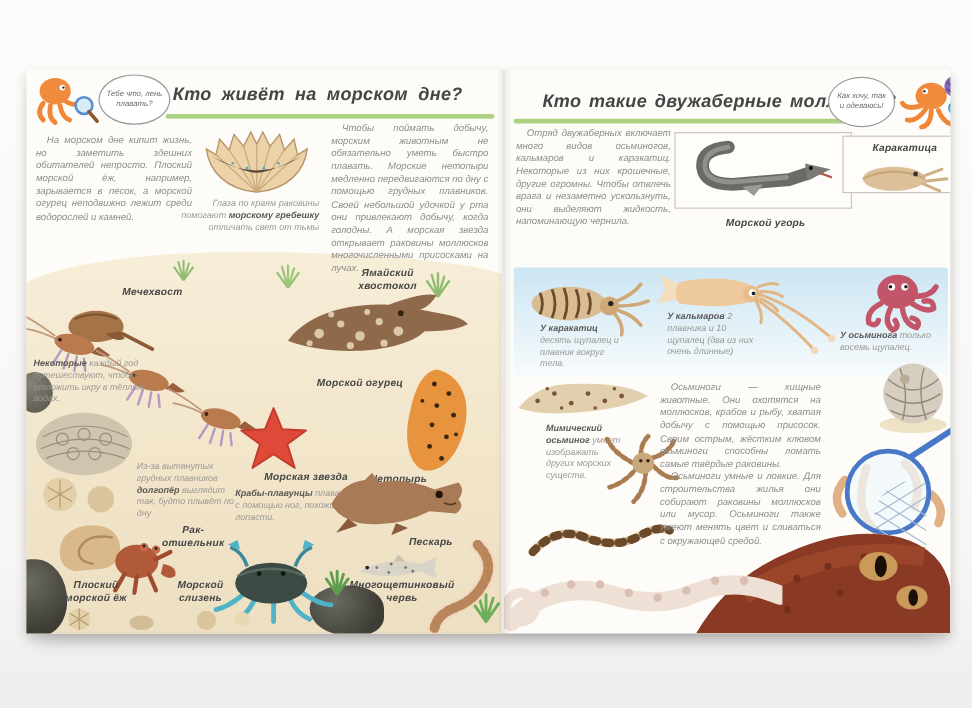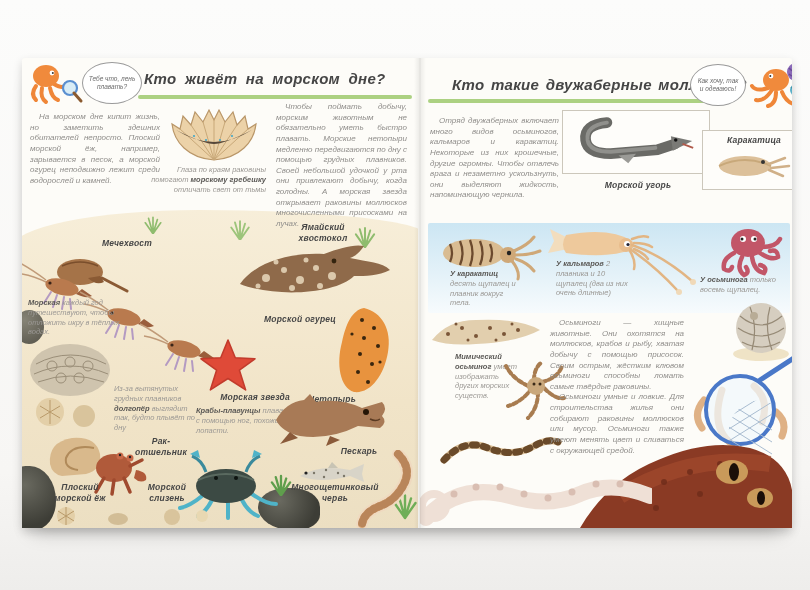--- a/index.html
+++ b/index.html
@@ -125,21 +125,21 @@
           <path d="M60 32 Q70 37 76 34 L66 27Z" fill="#9a5e3c"></path>
           <path d="M35 30 L28 41 M41 33 L37 45 M48 35 L46 47 M54 37 L55 47" stroke="#b49ac2" stroke-width="2" stroke-linecap="round"></path>
           <circle cx="34" cy="21" r="1.6" fill="#3a2418"></circle>
         </g>
       </defs>
       <use href="#lob" x="0" y="12"></use>
       <use href="#lob" x="62" y="42"></use>
       <use href="#lob" x="122" y="74"></use>
     </svg>
     <div class="abs cap" style="left:6px;top:240px;width:114px;">
-      <span class="b">Морская</span><span> каждый год путешествуют, чтобы отложить икру в тёплых водах.</span>
+      <span class="b">Некоторые</span><span> каждый год путешествуют, чтобы отложить икру в тёплых водах.</span>
     </div>
 
     <div class="abs lbl" style="left:262px;top:164px;width:78px;">Ямайский хвостокол</div>
     <svg class="abs" style="left:214px;top:184px" width="172" height="66" viewBox="0 0 172 66">
       <path d="M4 42 C18 22 50 10 88 12 C104 6 118 2 128 4 C124 10 120 14 114 16 C132 20 146 20 154 28 C142 34 130 34 118 34 C100 52 40 56 4 42Z" fill="#8f6a4a"></path>
       <g fill="#e9d9bd" opacity=".85">
         <circle cx="30" cy="36" r="4"></circle>
             <circle cx="48" cy="28" r="3"></circle>
             <circle cx="64" cy="38" r="4"></circle>
             <circle cx="80" cy="26" r="3"></circle>
@@ -287,37 +287,37 @@
       <path d="M30 30 Q22 42 14 40 M34 32 Q34 44 26 46 M40 32 Q44 42 52 44 M26 28 Q14 32 10 26" stroke="#ef8638" stroke-width="4" fill="none" stroke-linecap="round"></path>
       <ellipse cx="34" cy="20" rx="13" ry="11" fill="#f08a3c"></ellipse>
       <circle cx="29" cy="16" r="2.4" fill="#fff"></circle>
           <circle cx="28.3" cy="16" r="1" fill="#333"></circle>
       <circle cx="54" cy="12" r="9" fill="#8a6ab8"></circle>
       <path d="M47 8 Q54 16 61 8 M47 14 Q54 20 61 14" stroke="#6a4a98" stroke-width="1.5" fill="none"></path>
       <circle cx="54" cy="30" r="6" fill="#5ab0c8"></circle>
       <path d="M49 27 Q54 33 59 27" stroke="#3e90a8" stroke-width="1.3" fill="none"></path>
     </svg>
 
-    <div class="abs txt" style="left:10px;top:58px;width:129px;">
+    <div class="abs txt" style="left:10px;top:48px;width:129px;">
       <p>Отряд двужаберных включает много видов осьминогов, кальмаров и каракатиц. Некоторые из них крошечные, другие огромны. Чтобы отвлечь врага и незаметно ускользнуть, они выделяют жидкость, напоминающую чернила.</p>
     </div>
 
     <div class="abs frame" style="left:142px;top:52px;width:148px;height:64px;">
       <svg width="146" height="62" viewBox="0 0 148 64">
         <path d="M44 12 Q20 14 22 30 Q24 44 48 44 L96 40 L114 34" fill="none" stroke="#6a6a66" stroke-width="11" stroke-linecap="round"></path>
         <path d="M44 12 Q22 15 24 30 Q26 42 48 42 L94 38" fill="none" stroke="#90908c" stroke-width="4" stroke-linecap="round"></path>
         <path d="M110 26 L132 31 L112 41 Z" fill="#7a7a76"></path>
         <circle cx="115" cy="30" r="1.8" fill="#111"></circle>
         <path d="M122 34 L133 38" stroke="#b05a4a" stroke-width="2"></path>
         <path d="M56 46 L66 54 L74 44Z" fill="#9a9a96"></path>
       </svg>
     </div>
     <div class="abs lbl" style="left:158px;top:122px;width:120px;">Морской угорь</div>
 
-    <div class="abs frame" style="left:282px;top:72px;width:104px;height:60px;">
+    <div class="abs frame" style="left:282px;top:55px;width:104px;height:48px;">
       <div class="lbl" style="margin-top:4px;">Каракатица</div>
       <svg width="100" height="40" viewBox="0 0 100 40">
         <ellipse cx="42" cy="20" rx="26" ry="10" fill="#dcc09a"></ellipse>
         <path d="M16 20 Q42 8 68 20" stroke="#c8a87a" stroke-width="2" fill="none"></path>
         <g stroke="#d0b088" stroke-width="2.5" stroke-linecap="round" fill="none">
               <path d="M66 18 L82 12 M68 22 L86 20 M66 24 L80 30"></path>
             </g>
         <circle cx="60" cy="16" r="2" fill="#333"></circle>
       </svg>
     </div>

